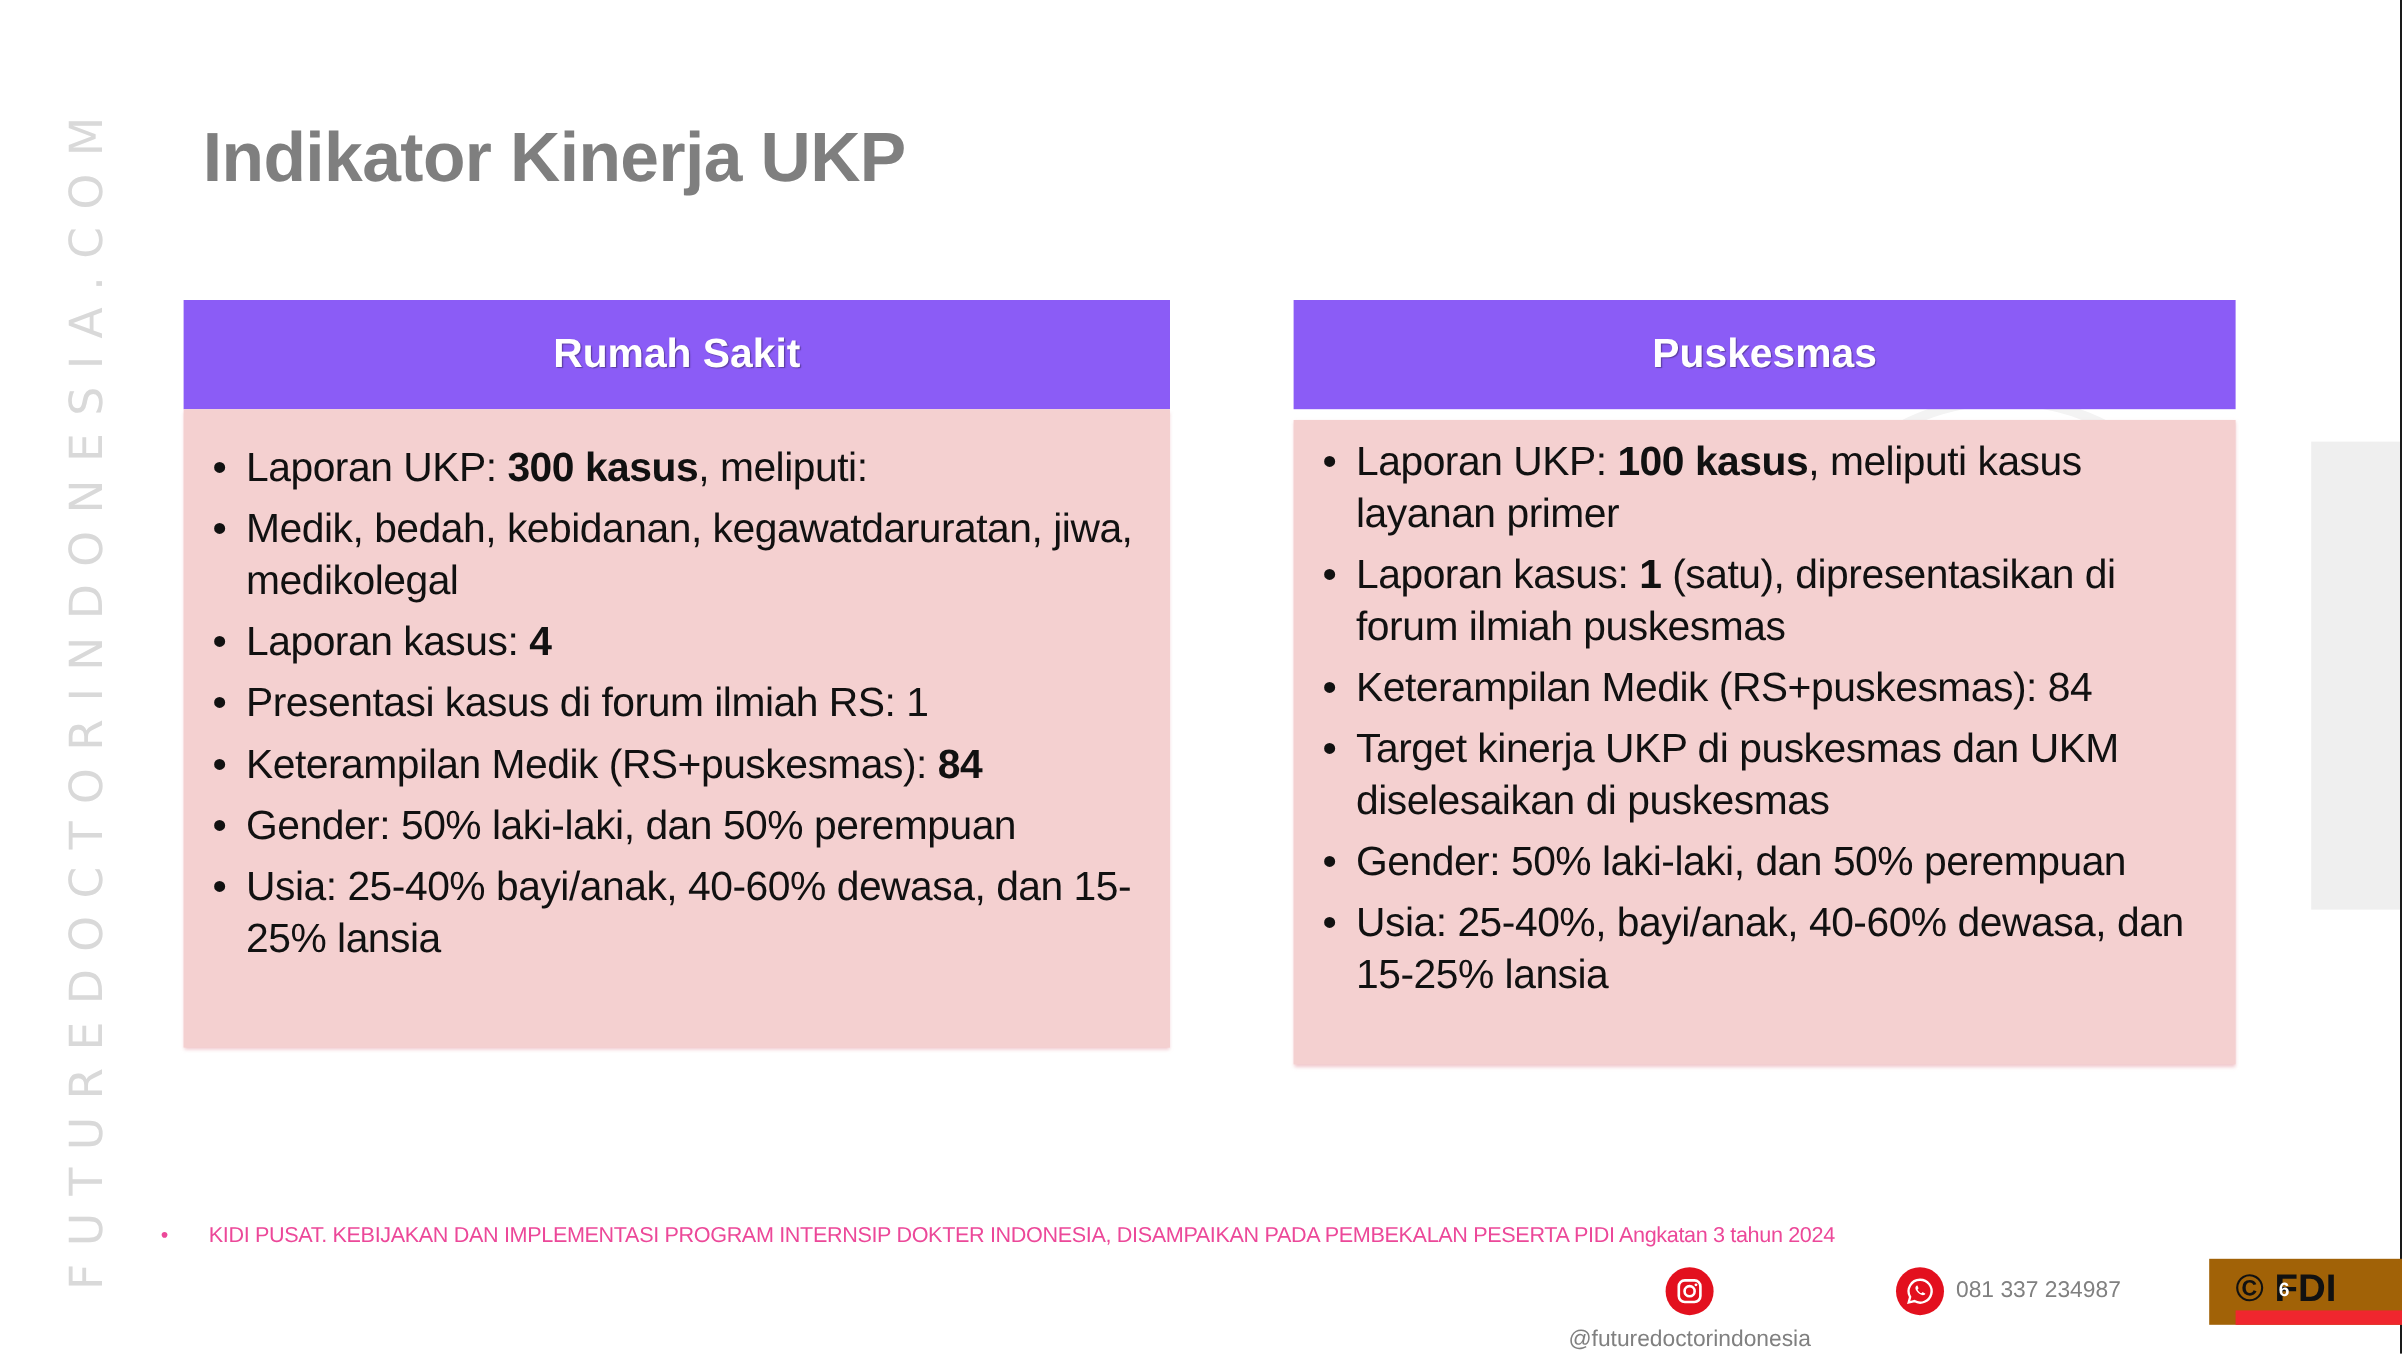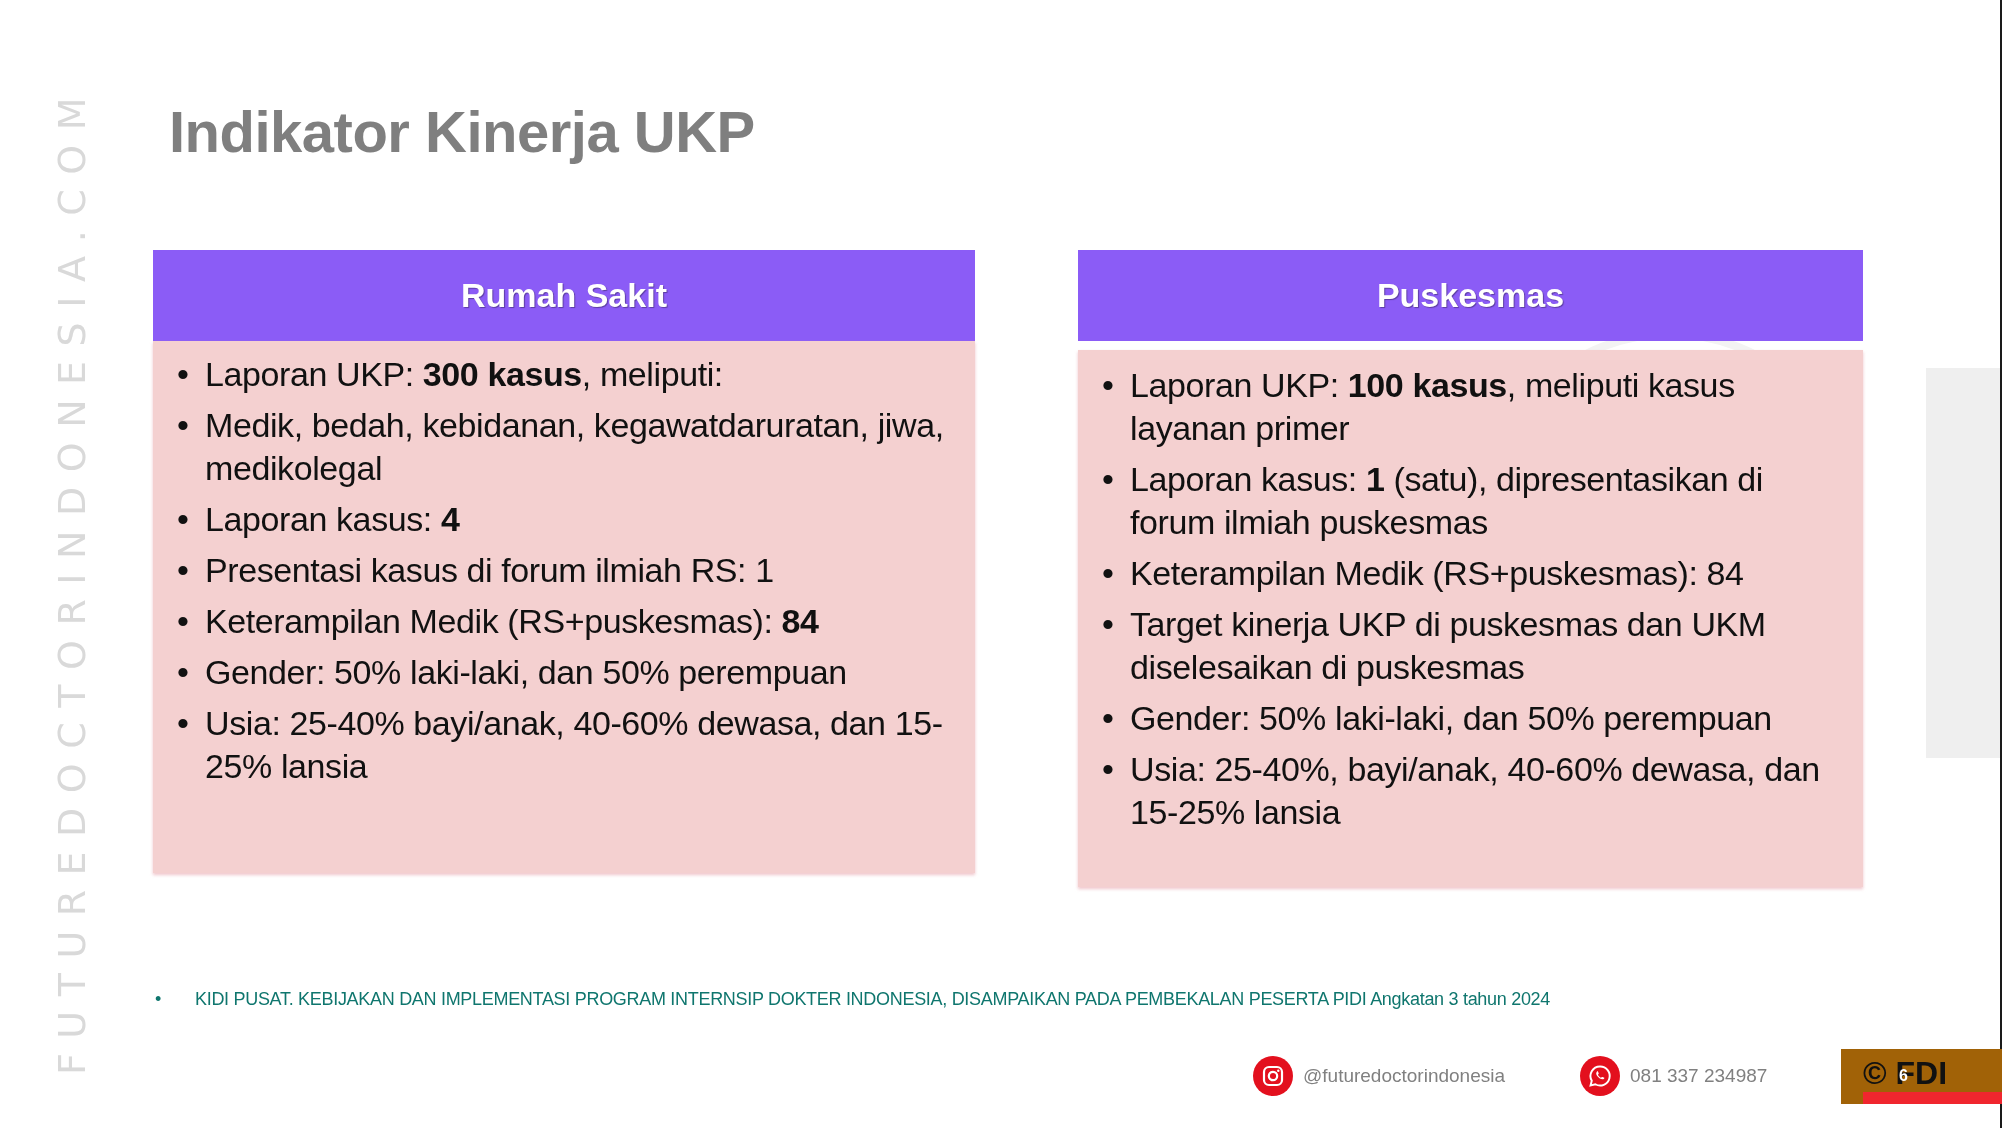--- a/index.html
+++ b/index.html
@@ -36,48 +36,48 @@
     background:#8b5cf6; color:#fff; font-weight:bold; font-size:34px;
     display:flex; align-items:center; justify-content:center;
     height:91px; text-shadow:1px 1px 1px rgba(0,0,0,0.35);
   }
   .card-body {
     background:#f4d0d0; box-sizing:border-box;
     padding:14px 24px 20px 24px;
     box-shadow:0 2px 3px rgba(230,160,170,0.6);
   }
   .card-left { left:153px; top:250px; width:822px; }
-  .card-left .card-body { height:532px; padding-top:12px; }
+  .card-left .card-body { height:532px; padding-top:28px; }
   .card-right { left:1062px; top:250px; width:785px;padding-left:16px; }
   .card-right .card-header { margin-bottom:9px; }
   .card-right .card-body { height:537px; padding-top:14px; }
   ul.bullets { list-style:none; margin:0; padding:0; }
   ul.bullets li {
     position:relative; padding-left:28px; color:#111;
     font-size:34px; line-height:43px; margin-bottom:8px;
     font-family:"Liberation Sans", sans-serif; letter-spacing:-0.4px;
   }
   ul.bullets li::before {
     content:"\2022"; position:absolute; left:0; top:0; font-size:34px;
   }
   ul.bullets li b { font-weight:bold; }
   .citation {
-    position:absolute; left:134px; top:989px; font-size:18px; color:#0f766e;
-    white-space:nowrap; letter-spacing:-0.3px;margin-left:21px;
+    position:absolute; left:134px; top:1019px; font-size:18px; color:#ec4899;
+    white-space:nowrap; letter-spacing:-0.3px;
   }
   .citation .dot { display:inline-block; width:40px; }
   .contact {
     position:absolute; top:1056px; display:flex; align-items:center; gap:10px;
     font-size:19px; color:#808080;
   }
   .contact .icon-circle {
     width:40px; height:40px; border-radius:50%; background:#e3101e;
     display:flex; align-items:center; justify-content:center;
   }
-  .contact-ig { left:1253px; }
+  .contact-ig { left:1307px;flex-direction:column; }
   .contact-wa { left:1580px; }
   .fdi-badge {
     position:absolute; left:1841px; top:1049px; width:161px; height:55px;
     background:#a16207;
   }
   .fdi-badge .fdi-text {
     position:absolute; left:22px; top:6px; font-size:32px; font-weight:bold; color:#111;
   }
   .fdi-badge .slide-num {
     position:absolute; left:58px; top:18px; font-size:16px; color:#fff; font-weight:bold;

